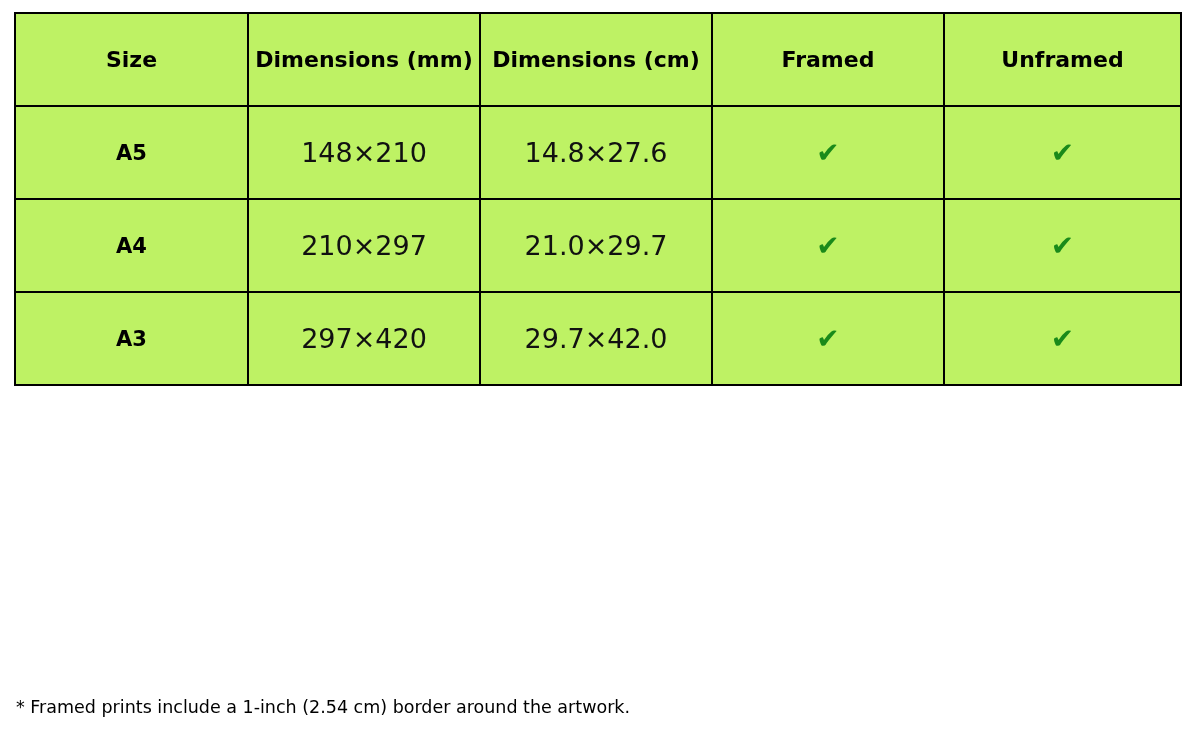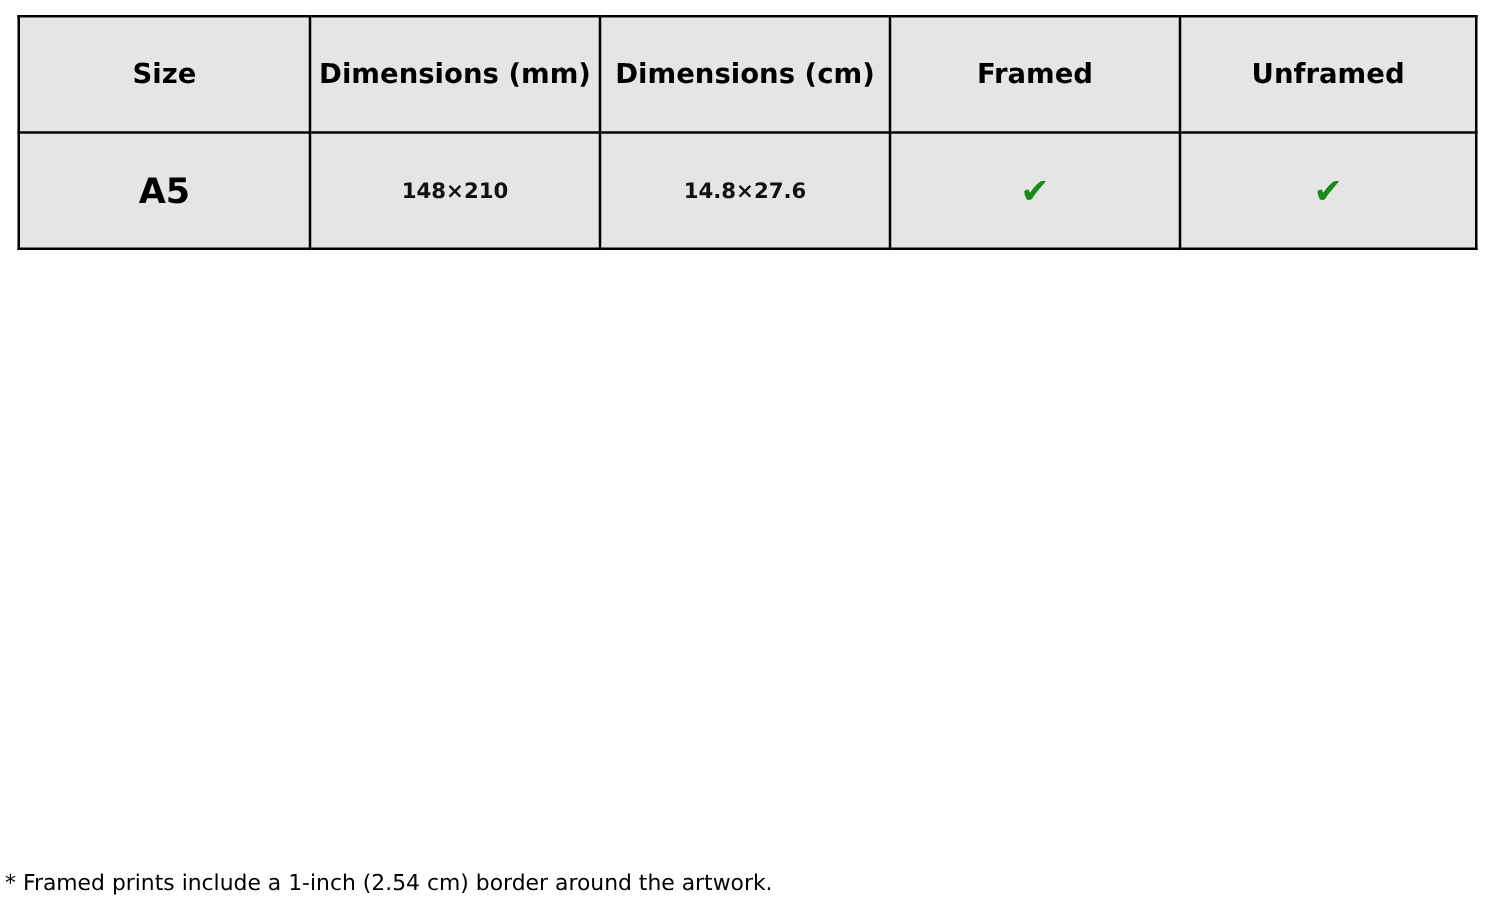--- a/index.html
+++ b/index.html
@@ -20,50 +20,50 @@
   table.size-table {
     position: absolute;
     left: 14px;
     top: 12px;
     border-collapse: collapse;
     table-layout: fixed;
     width: 1166px;
   }
   table.size-table td, table.size-table th {
     border: 2px solid #000000;
-    background: #e5e5e5;
+    background: #bef264;
     text-align: center;
     vertical-align: middle;
     height: 91px;
     padding: 0;
     overflow: hidden;
   }
   table.size-table th {
     font-size: 22px;
     font-weight: bold;
   }
   td.size-cell {
-    font-size: 28px;
+    font-size: 21px;
     font-weight: bold;
   }
   td.dim-cell {
-    font-size: 17px;
-    font-weight: bold;
+    font-size: 27px;
+    font-weight: normal;
     color: #111111;
   }
   .mark {
     font-size: 28px;
     line-height: 1;
     display: inline-block;
   }
   .mark[data-mark="check"] { color: #1a8a1a; }
   .mark[data-mark="cross"] { color: #ee1111; }
   .footnote {
     position: absolute;
-    left: 4px;
+    left: 16px;
     top: 696px;
     font-size: 17.5px;
     line-height: 23px;
     color: #000000;
     font-family: "DejaVu Sans", "Liberation Sans", sans-serif;
   }
 </style>
 </head>
 <body>
 
@@ -91,18 +91,40 @@
         <td class="size-cell">A5</td>
         <td class="dim-cell">148×210</td>
         <td class="dim-cell">14.8×27.6</td>
         <td>
           <span class="mark" data-mark="check">✔</span>
         </td>
         <td>
           <span class="mark" data-mark="check">✔</span>
         </td>
       </tr>
+      <tr>
+        <td class="size-cell">A4</td>
+        <td class="dim-cell">210×297</td>
+        <td class="dim-cell">21.0×29.7</td>
+        <td>
+          <span class="mark" data-mark="check">✔</span>
+        </td>
+        <td>
+          <span class="mark" data-mark="check">✔</span>
+        </td>
+      </tr>
+      <tr>
+        <td class="size-cell">A3</td>
+        <td class="dim-cell">297×420</td>
+        <td class="dim-cell">29.7×42.0</td>
+        <td>
+          <span class="mark" data-mark="check">✔</span>
+        </td>
+        <td>
+          <span class="mark" data-mark="check">✔</span>
+        </td>
+      </tr>
     </tbody>
   </table>
 
   <div class="footnote">* Framed prints include a 1-inch (2.54 cm) border around the artwork.</div>
 
 </div>
 
 </body></html>

